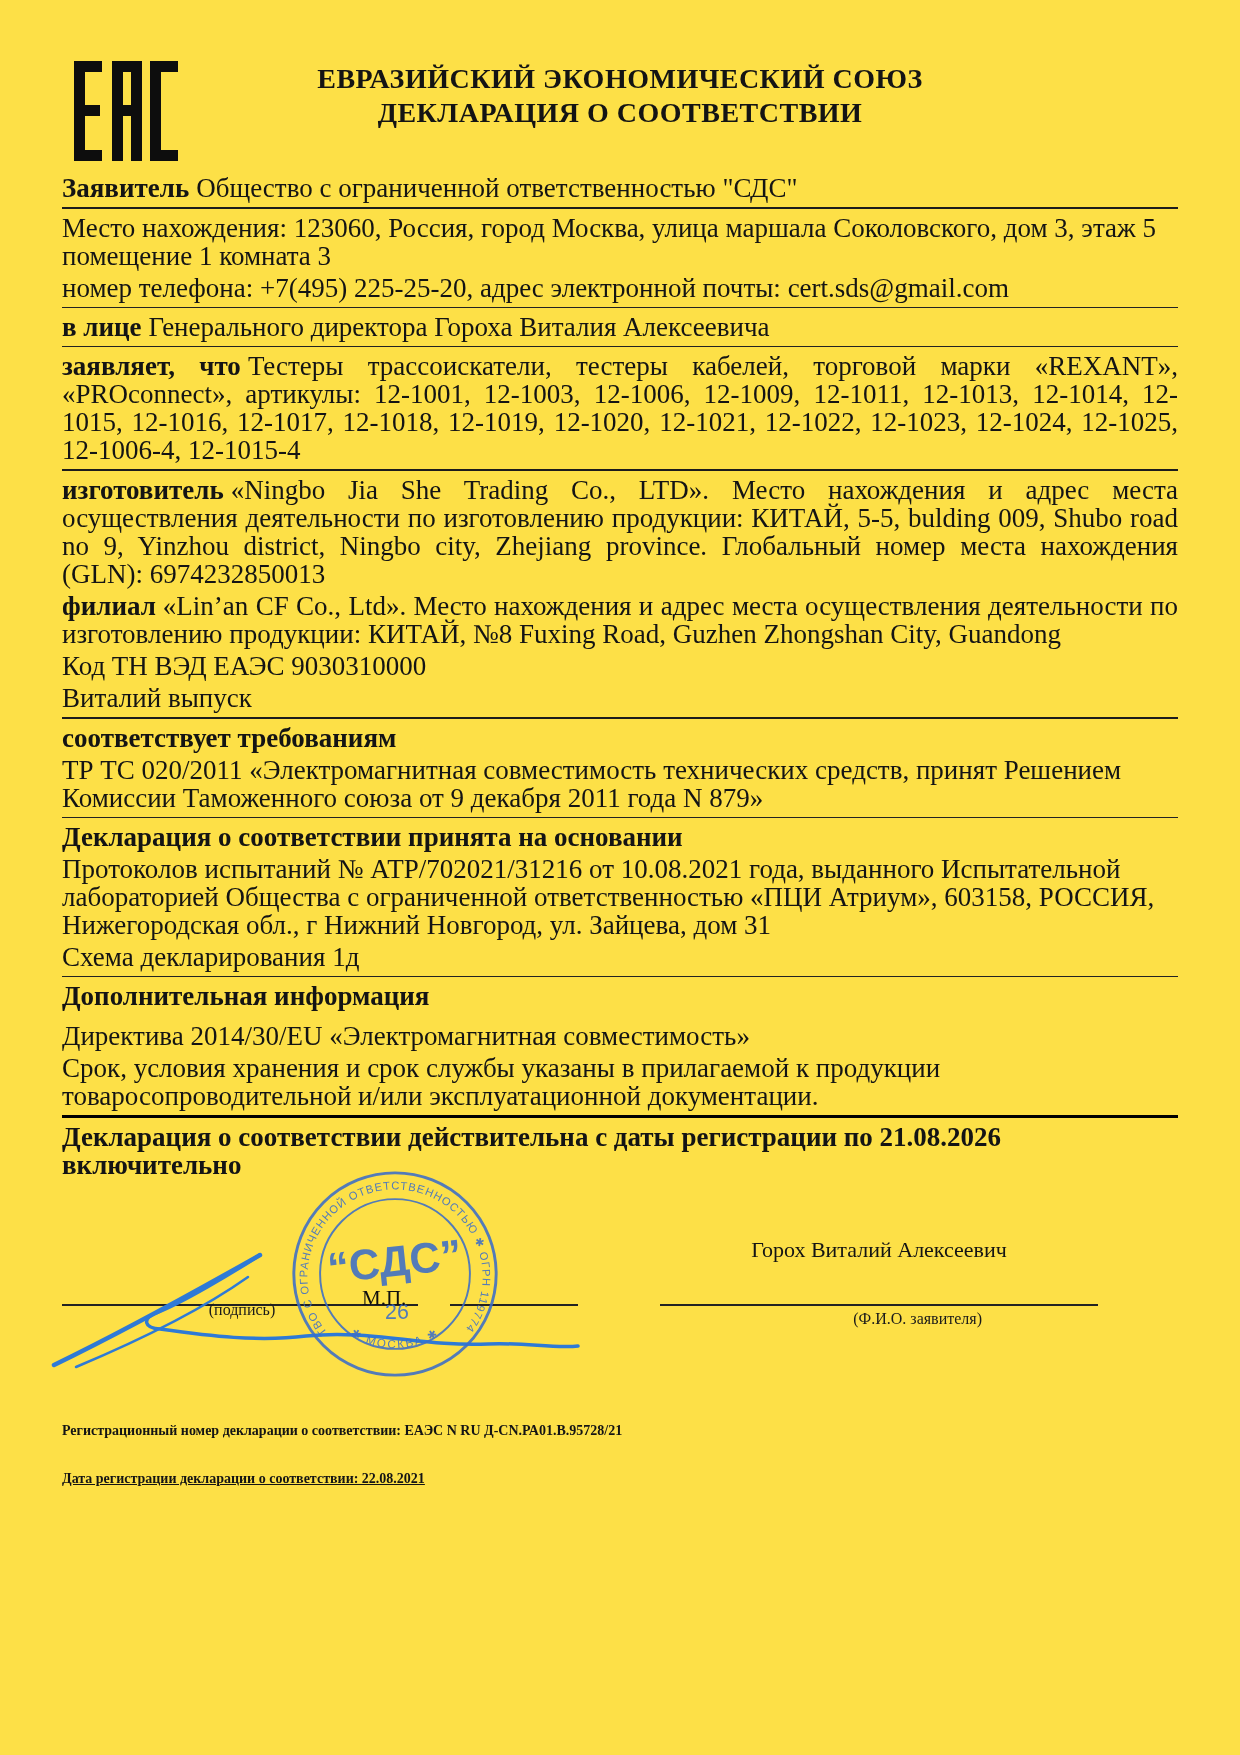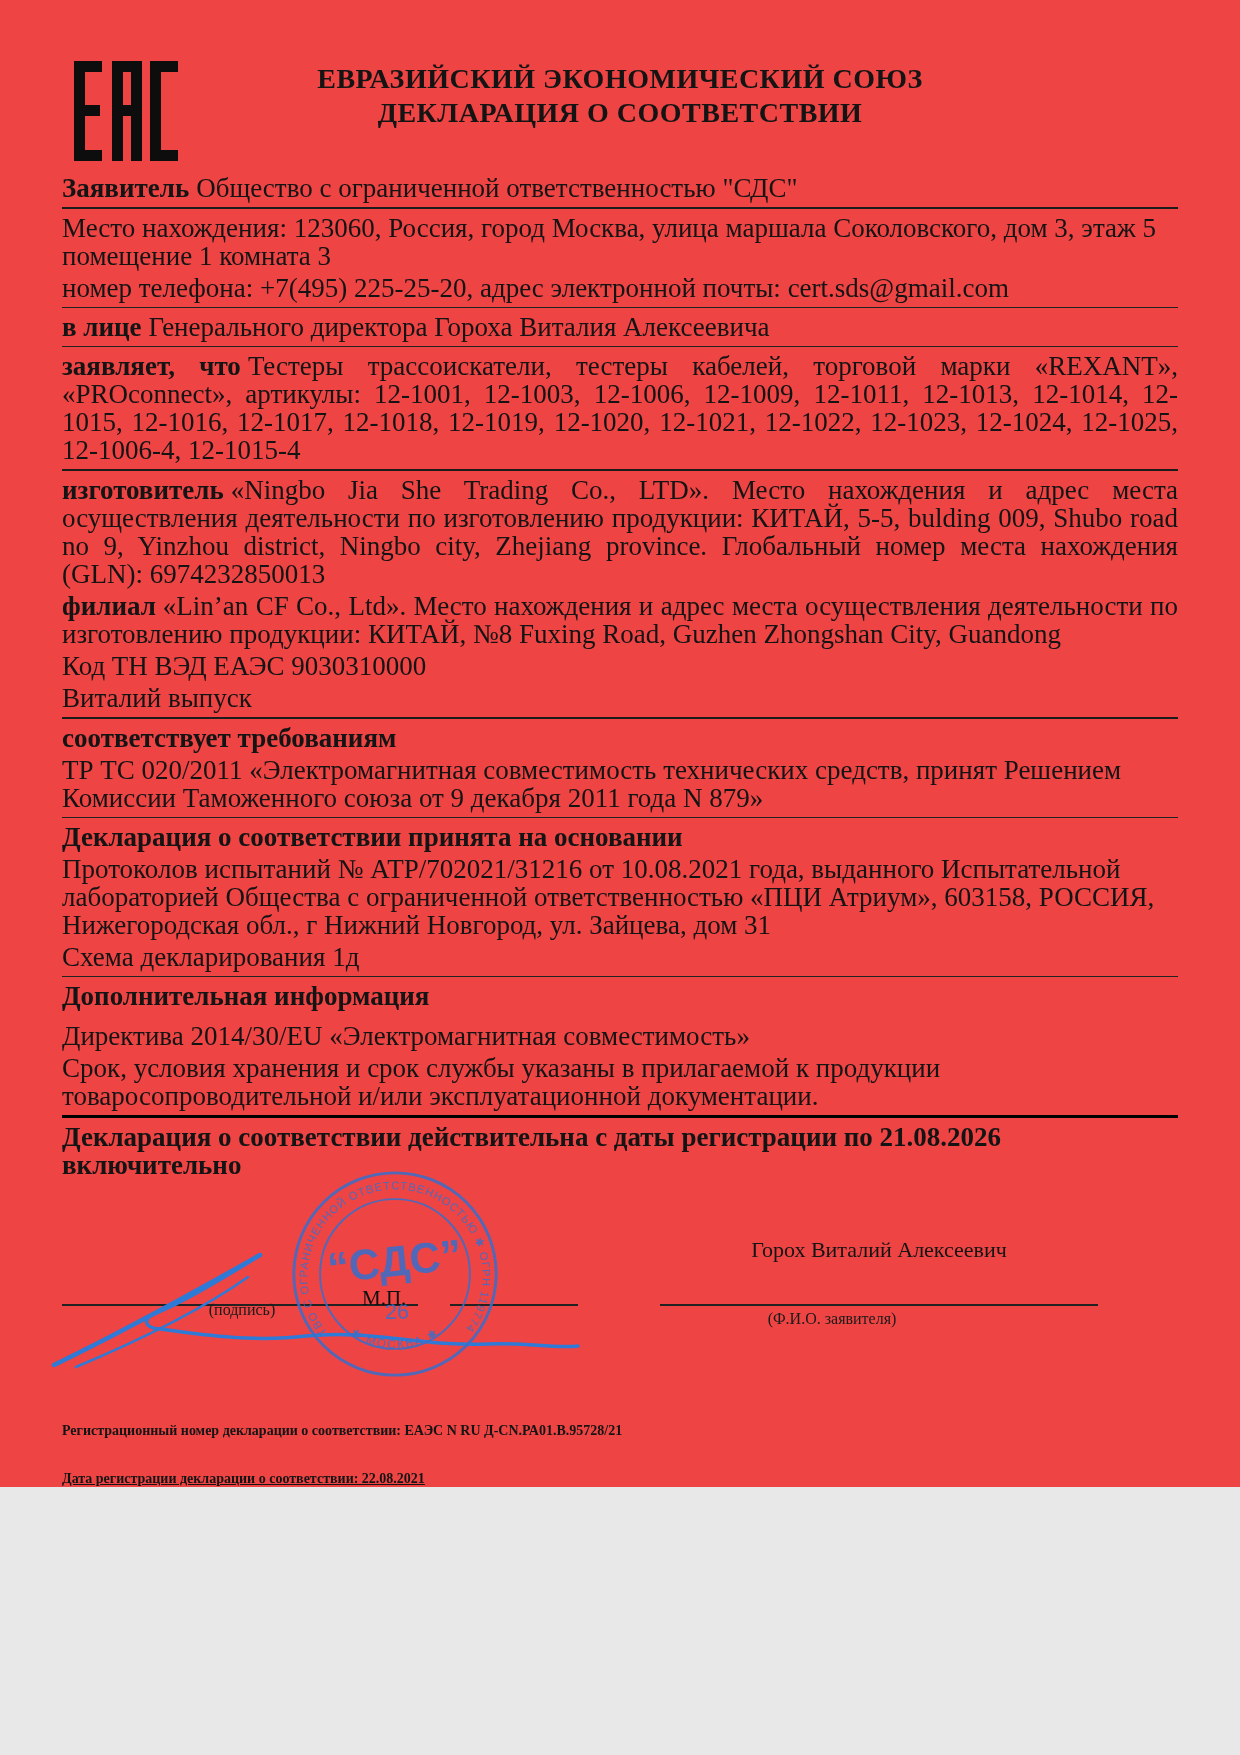--- a/index.html
+++ b/index.html
@@ -1,20 +1,20 @@
 <!DOCTYPE html>
 <html lang="ru"><head>
 <meta charset="utf-8">
 <style>
   html,body{margin:0;padding:0;background:#e8e8e8;}
   .page{
     position:relative;
-    width:1240px;height:1487px;
+    width:1240px;height:1755px;
     margin:0 auto;
-    background:#ef4444;
+    background:#fde047;
     font-family:"Liberation Serif","DejaVu Serif",serif;
     color:#141414;
     box-sizing:border-box;
     padding:56px 62px 0 62px;
     overflow:hidden;
   }
   .header{position:relative;height:116px;}
   .eac-logo{position:absolute;left:12px;top:4px;width:104px;height:102px;}
   .titles{text-align:center;padding-top:6px;}
   .title-line{
@@ -137,21 +137,21 @@
     </svg>
 
     <div class="mp-label" style="left:300px;top:88px;">М.П.</div>
 
     <div class="sig-line" style="left:0;top:115px;width:356px;"></div>
     <div class="sig-line" style="left:388px;top:115px;width:128px;"></div>
     <div class="sig-line" style="left:598px;top:115px;width:438px;"></div>
 
     <div class="sig-caption" style="left:90px;top:112px;width:180px;">(подпись)</div>
     <div class="fio-name" style="left:598px;top:48px;width:438px;">Горох Виталий Алексеевич</div>
-    <div class="sig-caption" style="left:620px;top:121px;width:300px;">(Ф.И.О. заявителя)</div>
+    <div class="sig-caption" style="left:620px;top:121px;width:300px;text-align:right;">(Ф.И.О. заявителя)</div>
   </div>
 
   <div class="reg-block">
     <p class="reg-line">Регистрационный номер декларации о соответствии: ЕАЭС N RU Д-CN.РА01.В.95728/21</p>
     <p class="reg-line">Дата регистрации декларации о соответствии: 22.08.2021</p>
   </div>
 
 </div>
 
 </body></html>

